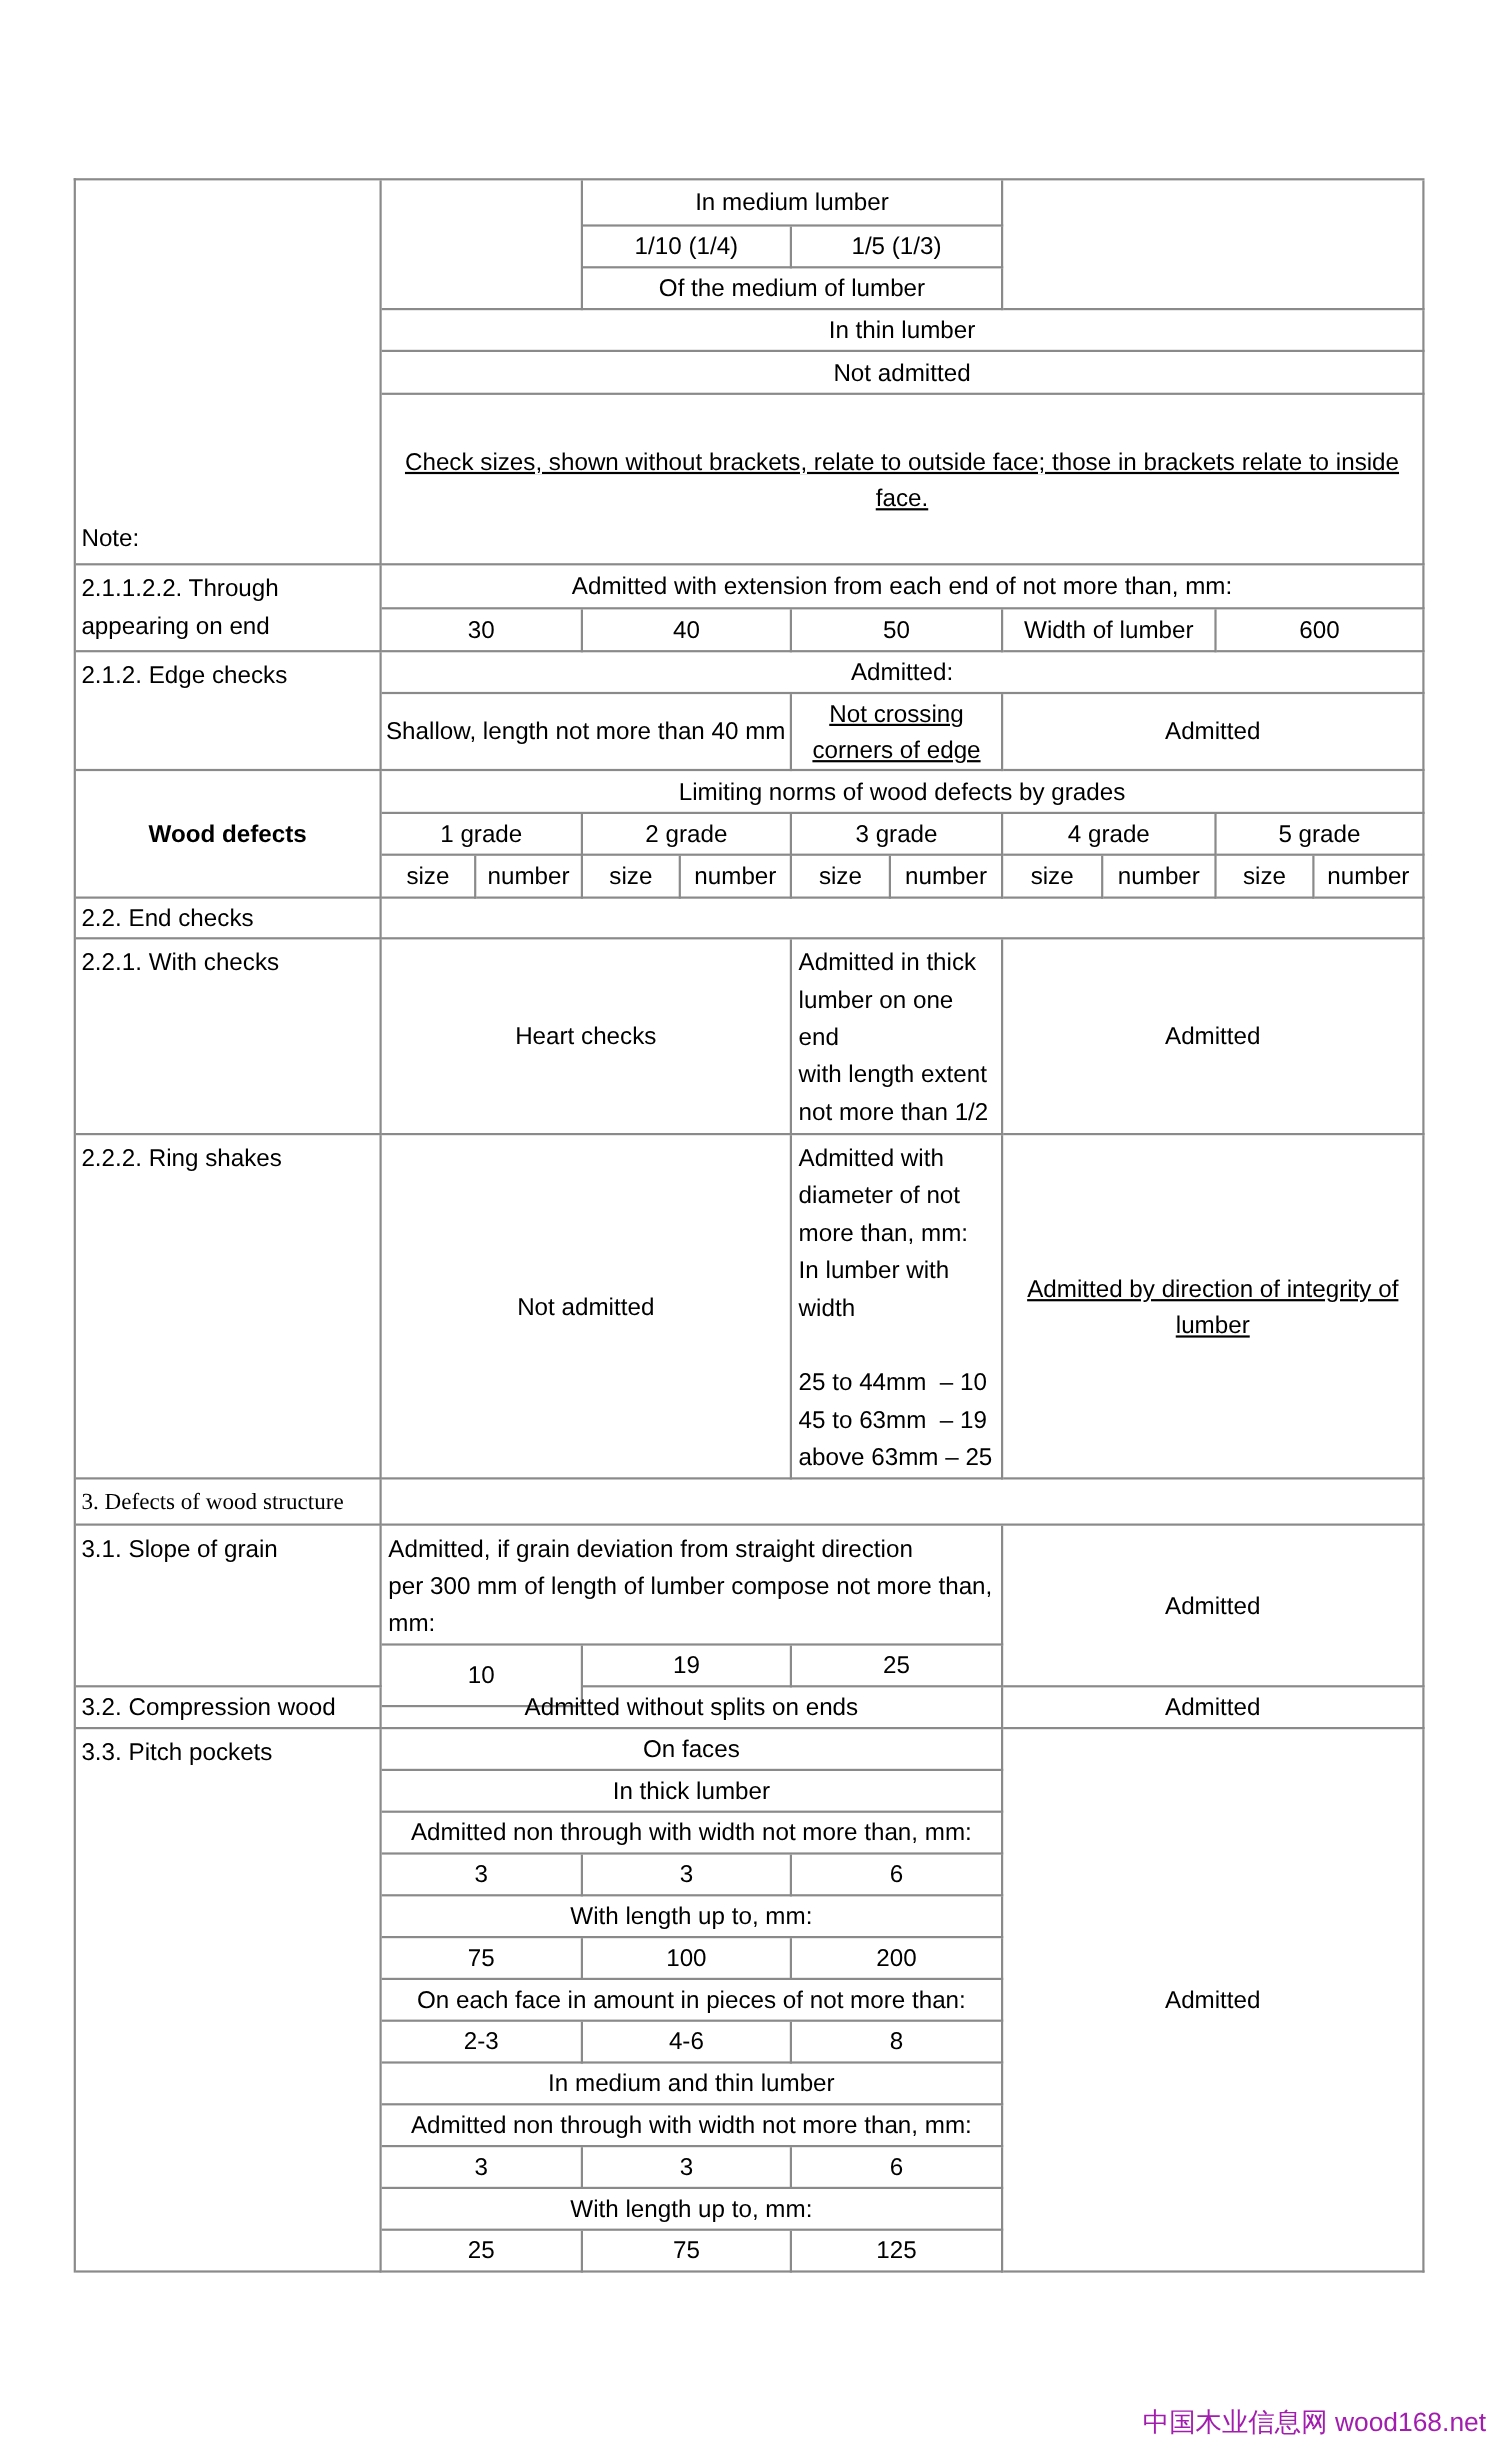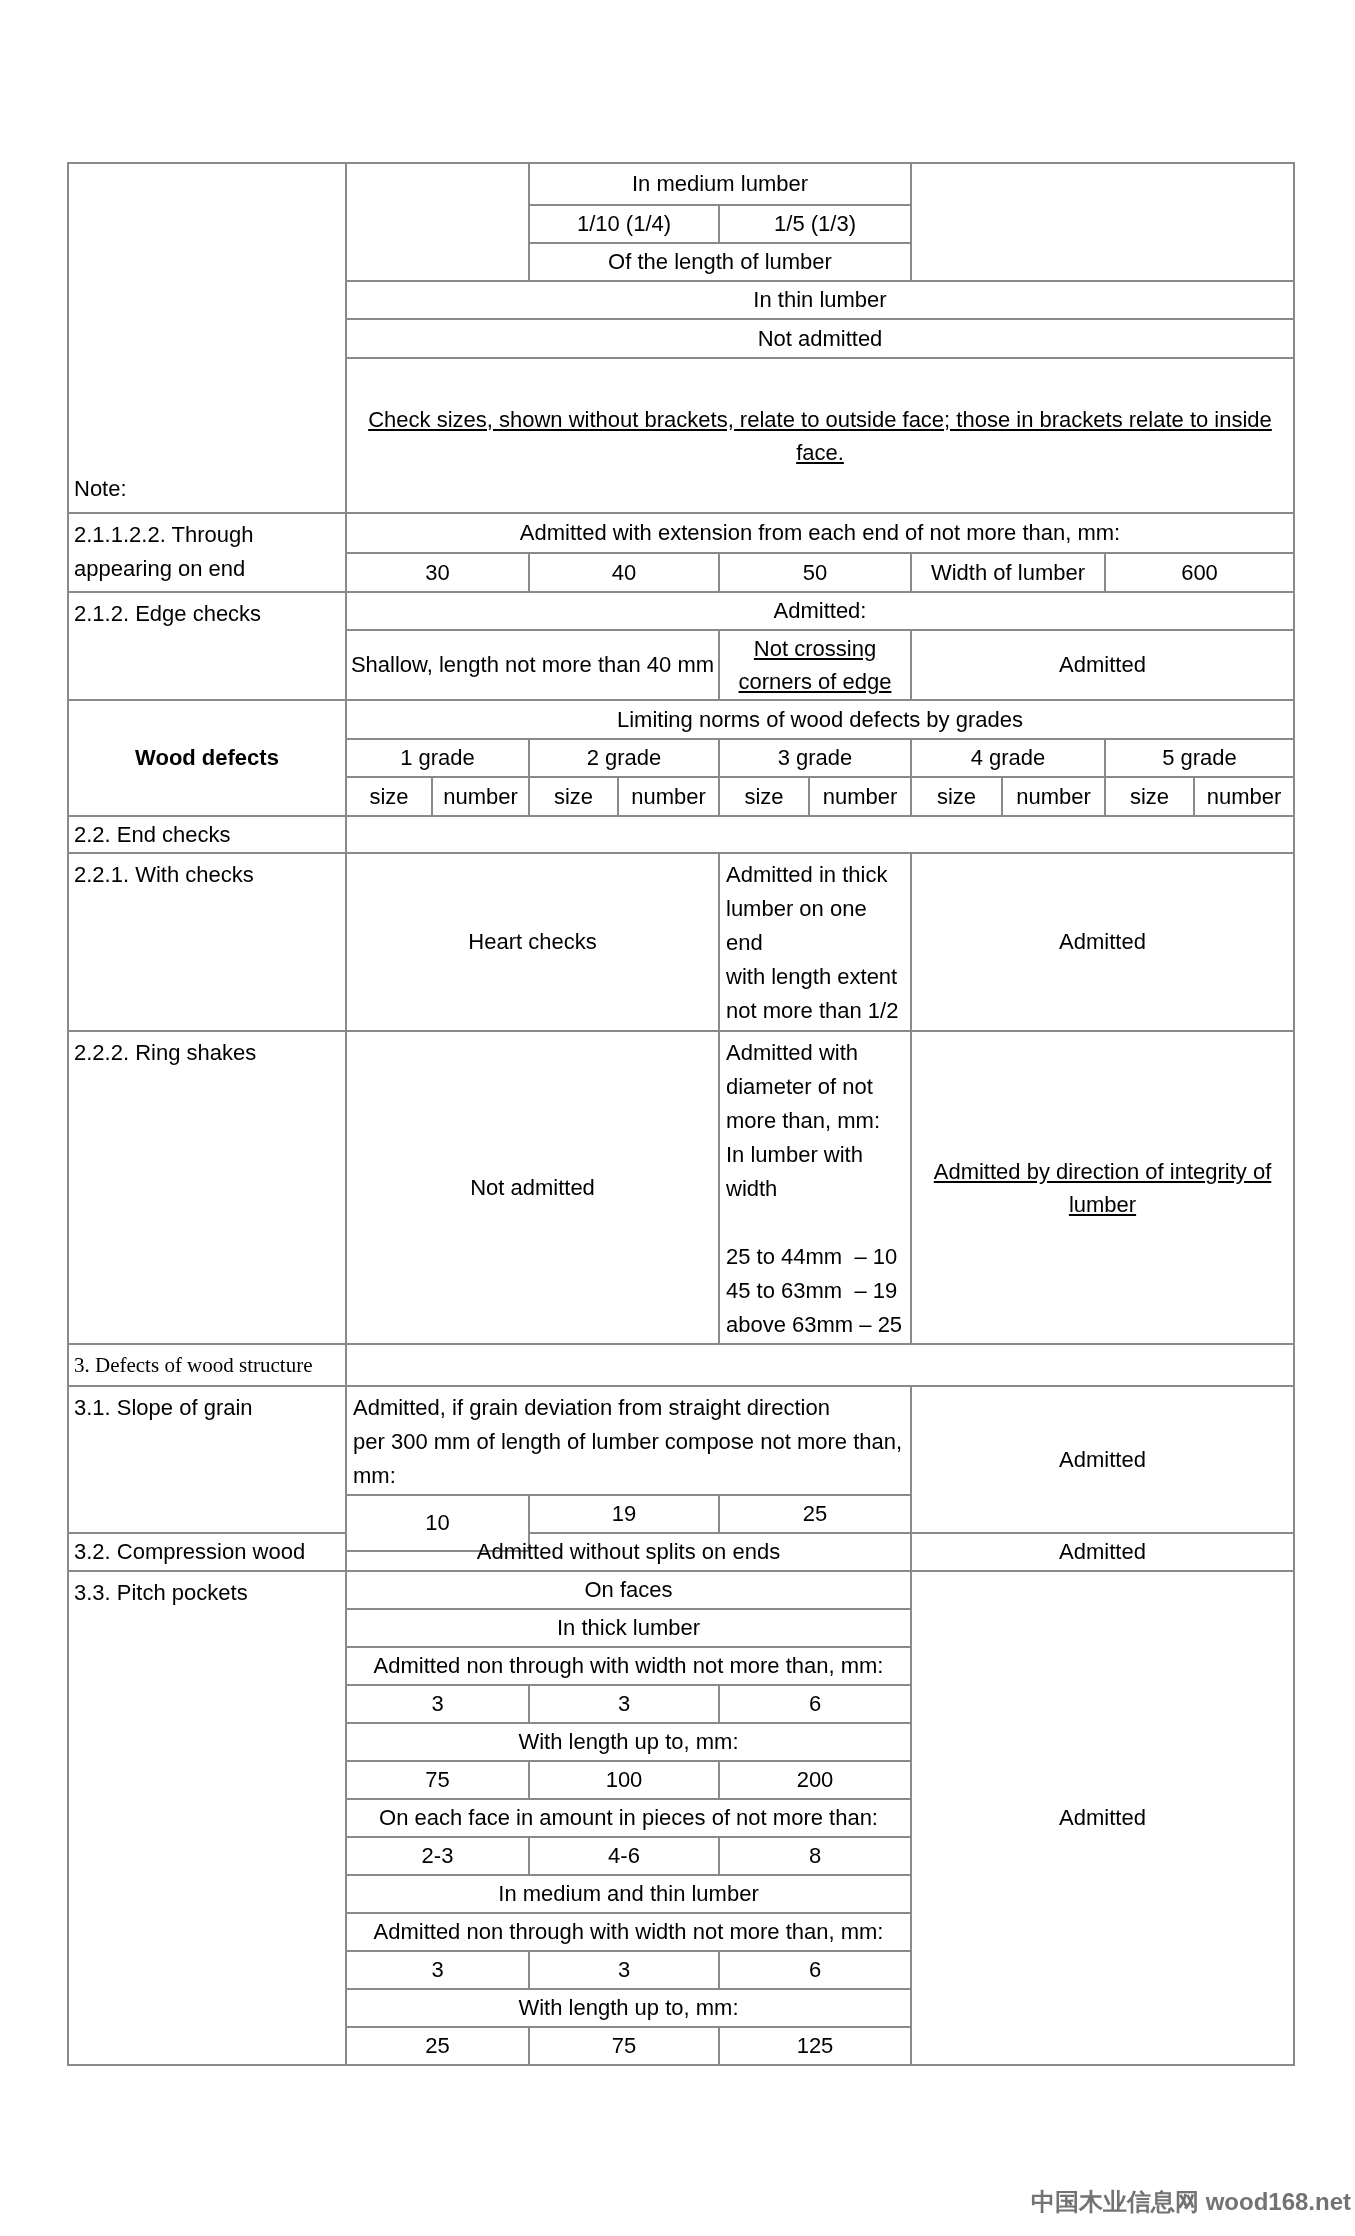--- a/index.html
+++ b/index.html
@@ -36,21 +36,21 @@
   
   .blk {
     display:block; text-align:left; padding:4px 4px 0 6px;
     line-height:34px; white-space:pre-wrap;
     align-items:flex-start;
   }
   
   .pre { white-space:pre-line; line-height:33px;text-decoration:underline; }
   .watermark {
     position:absolute; top:2186px; right:4px;
-    font-size:24px; font-weight:bold; color:#737373; white-space:nowrap;
+    font-size:24px; font-weight:normal; color:#a21caf; white-space:nowrap;
     letter-spacing:0px;
   }
 </style>
 </head>
 <body>
 
 <div class="page">
   <div class="tbl">
 
     <div class="band">
@@ -59,21 +59,21 @@
       </div>
       <div class="rarea">
         <div class="row" style="height:118px">
           <div class="c" style="width:183px"></div>
           <div class="col" style="width:382px">
             <div class="c" style="width:382px;height:42px">In medium lumber</div>
             <div class="row" style="height:38px">
               <div class="c" style="width:190px;height:38px">1/10 (1/4)</div>
               <div class="c" style="width:192px;height:38px">1/5 (1/3)</div>
             </div>
-            <div class="c" style="width:382px;height:38px">Of the length of lumber</div>
+            <div class="c" style="width:382px;height:38px">Of the medium of lumber</div>
           </div>
           <div class="c" style="width:383px"></div>
         </div>
         <div class="c" style="width:948px;height:38px">In thin lumber</div>
         <div class="c" style="width:948px;height:39px">Not admitted</div>
         <div class="c" style="width:948px;height:155px">
           <span class="pre">Check sizes, shown without brackets, relate to outside face; those in brackets relate to inside
 face.</span>
         </div>
       </div>

